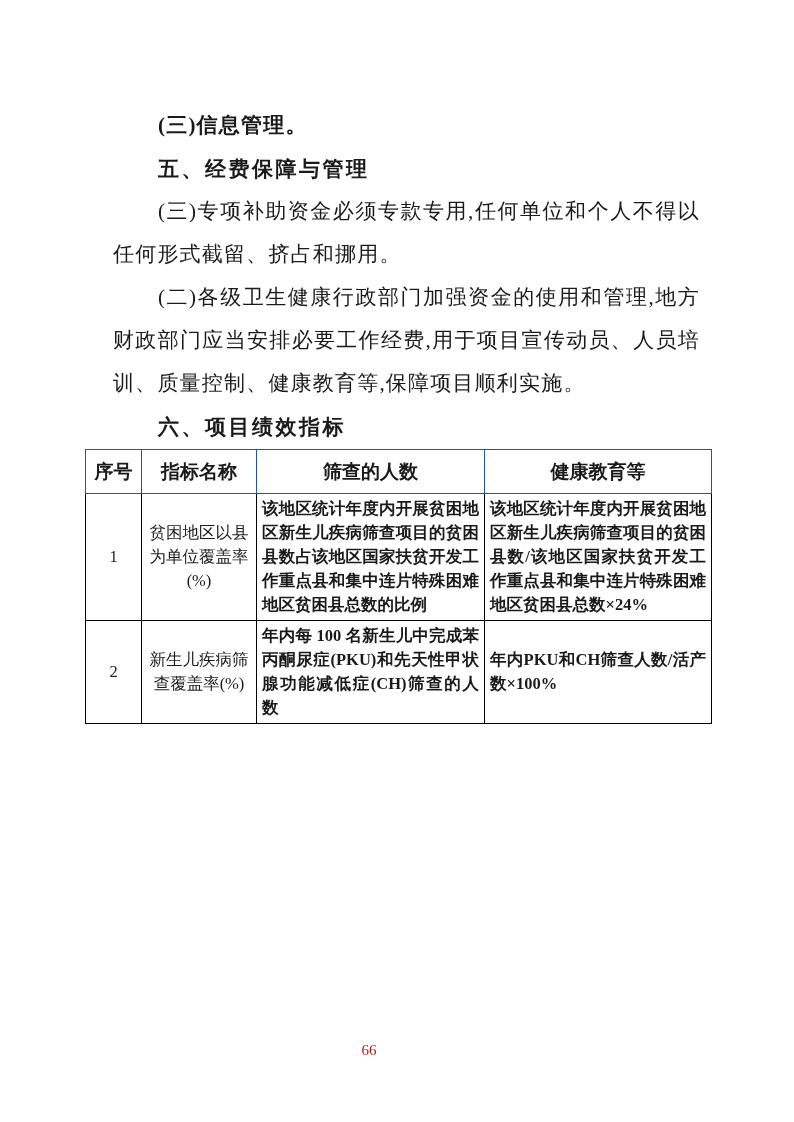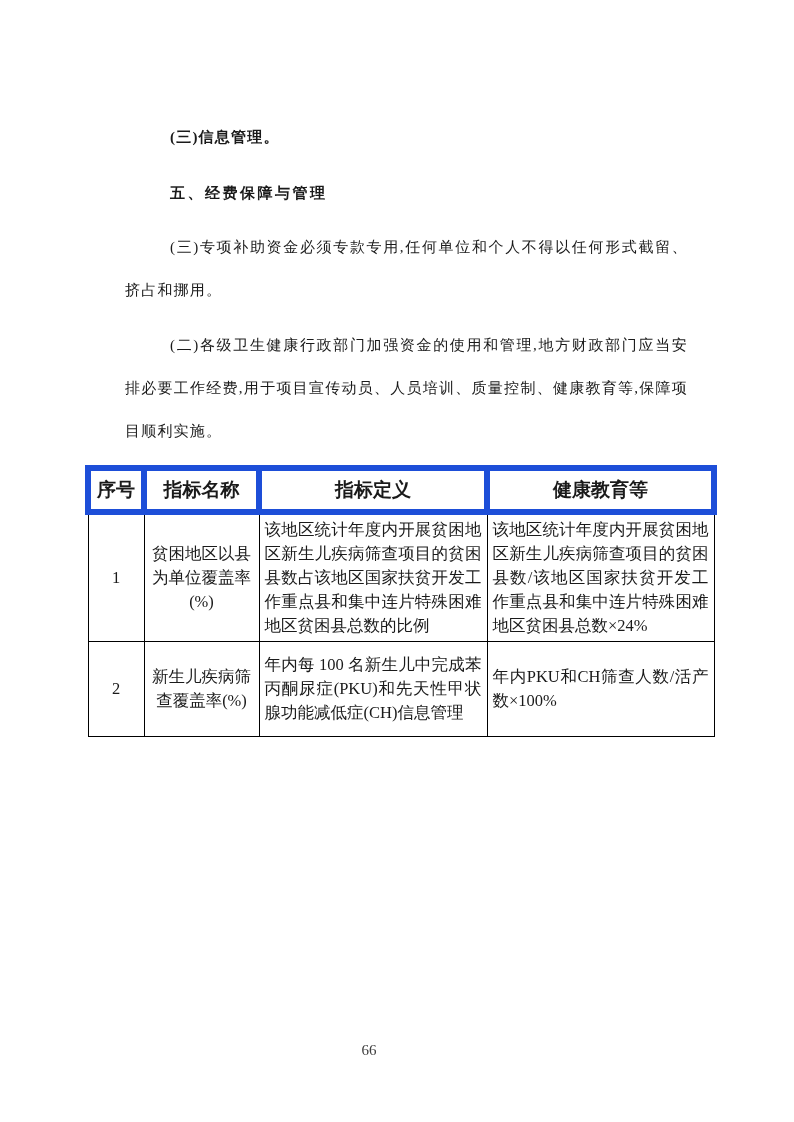--- a/index.html
+++ b/index.html
@@ -18,22 +18,22 @@
     height: 1122px;
     position: relative;
   }
   .text-col {
     position: absolute;
     left: 113px;
     top: 104px;
     width: 587px;
   }
   .line {
-    margin: 12px;
-    font-size: 15px;
+    margin: 0;
+    font-size: 21px;
     line-height: 43px;
   }
   .kai-heading {
     font-family: "Liberation Serif", serif;
     font-weight: bold;
     text-indent: 45px;
     letter-spacing: 1.2px;
   }
   .body-para {
     font-family: "Liberation Serif", serif;
@@ -54,96 +54,97 @@
     width: 626px;
     margin-left: -28px;
     margin-top: 1px;
     font-family: "Liberation Serif", serif;
   }
   table.perf-table col.c1 { width: 56px; }
   table.perf-table col.c2 { width: 115px; }
   table.perf-table col.c3 { width: 228px; }
   table.perf-table col.c4 { width: 227px; }
   table.perf-table th {
-    border: 6px solid #1d4ed8;
+    border: 1px solid #1d4ed8;
     font-family: "Liberation Sans", sans-serif;
     font-weight: bold;
     font-size: 19px;
     height: 44px;
     text-align: center;
     vertical-align: middle;
     padding: 2px;
   }
   table.perf-table td {
     border: 1px solid #000000;
     font-size: 16.5px;
     line-height: 24px;
     vertical-align: middle;
     padding: 3px 5px;
   }
   tr.row-1 { height: 122px; }
   tr.row-2 { height: 95px; }
   td.td-center { text-align: center; }
   td.td-name  { text-align: center; }
-  td.td-def   { text-align: justify; text-justify: inter-character; }
+  td.td-def   { text-align: justify; text-justify: inter-character; font-weight: bold; }
   .page-footer {
     position: absolute;
     top: 1042px;
     left: 0;
     width: 738px;
     text-align: center;
     font-size: 15px;
     font-family: "Liberation Serif", serif;
-    color: #404040;
+    color: #b91c1c;
   }
 </style>
 </head>
 <body>
 
 <div class="page">
 
   <div class="text-col">
 
     <h3 class="line kai-heading">(三)信息管理。</h3>
 
 
     <h2 class="line hei-heading">五、经费保障与管理</h2>
 
 
     <p class="line body-para">(三)专项补助资金必须专款专用,任何单位和个人不得以任何形式截留、挤占和挪用。</p>
 
     <p class="line body-para">(二)各级卫生健康行政部门加强资金的使用和管理,地方财政部门应当安排必要工作经费,用于项目宣传动员、人员培训、质量控制、健康教育等,保障项目顺利实施。</p>
 
+    <h2 class="line hei-heading">六、项目绩效指标</h2>
 
     <table class="perf-table">
       <colgroup>
         <col class="c1">
           <col class="c2">
           <col class="c3">
           <col class="c4">
       </colgroup>
       <thead>
         <tr>
           <th>序号</th>
           <th>指标名称</th>
-          <th>指标定义</th>
+          <th>筛查的人数</th>
           <th>健康教育等</th>
         </tr>
       </thead>
       <tbody>
         <tr class="row-1">
           <td class="td-center">1</td>
           <td class="td-name">贫困地区以县为单位覆盖率(%)</td>
           <td class="td-def">该地区统计年度内开展贫困地区新生儿疾病筛查项目的贫困县数占该地区国家扶贫开发工作重点县和集中连片特殊困难地区贫困县总数的比例</td>
           <td class="td-def">该地区统计年度内开展贫困地区新生儿疾病筛查项目的贫困县数/该地区国家扶贫开发工作重点县和集中连片特殊困难地区贫困县总数×24%</td>
         </tr>
         <tr class="row-2">
           <td class="td-center">2</td>
           <td class="td-name">新生儿疾病筛查覆盖率(%)</td>
-          <td class="td-def">年内每 100 名新生儿中完成苯丙酮尿症(PKU)和先天性甲状腺功能减低症(CH)信息管理</td>
+          <td class="td-def">年内每 100 名新生儿中完成苯丙酮尿症(PKU)和先天性甲状腺功能减低症(CH)筛查的人数</td>
           <td class="td-def">年内PKU和CH筛查人数/活产数×100%</td>
         </tr>
       </tbody>
     </table>
 
   </div>
 
   <div class="page-footer">66</div>
 
 </div>

